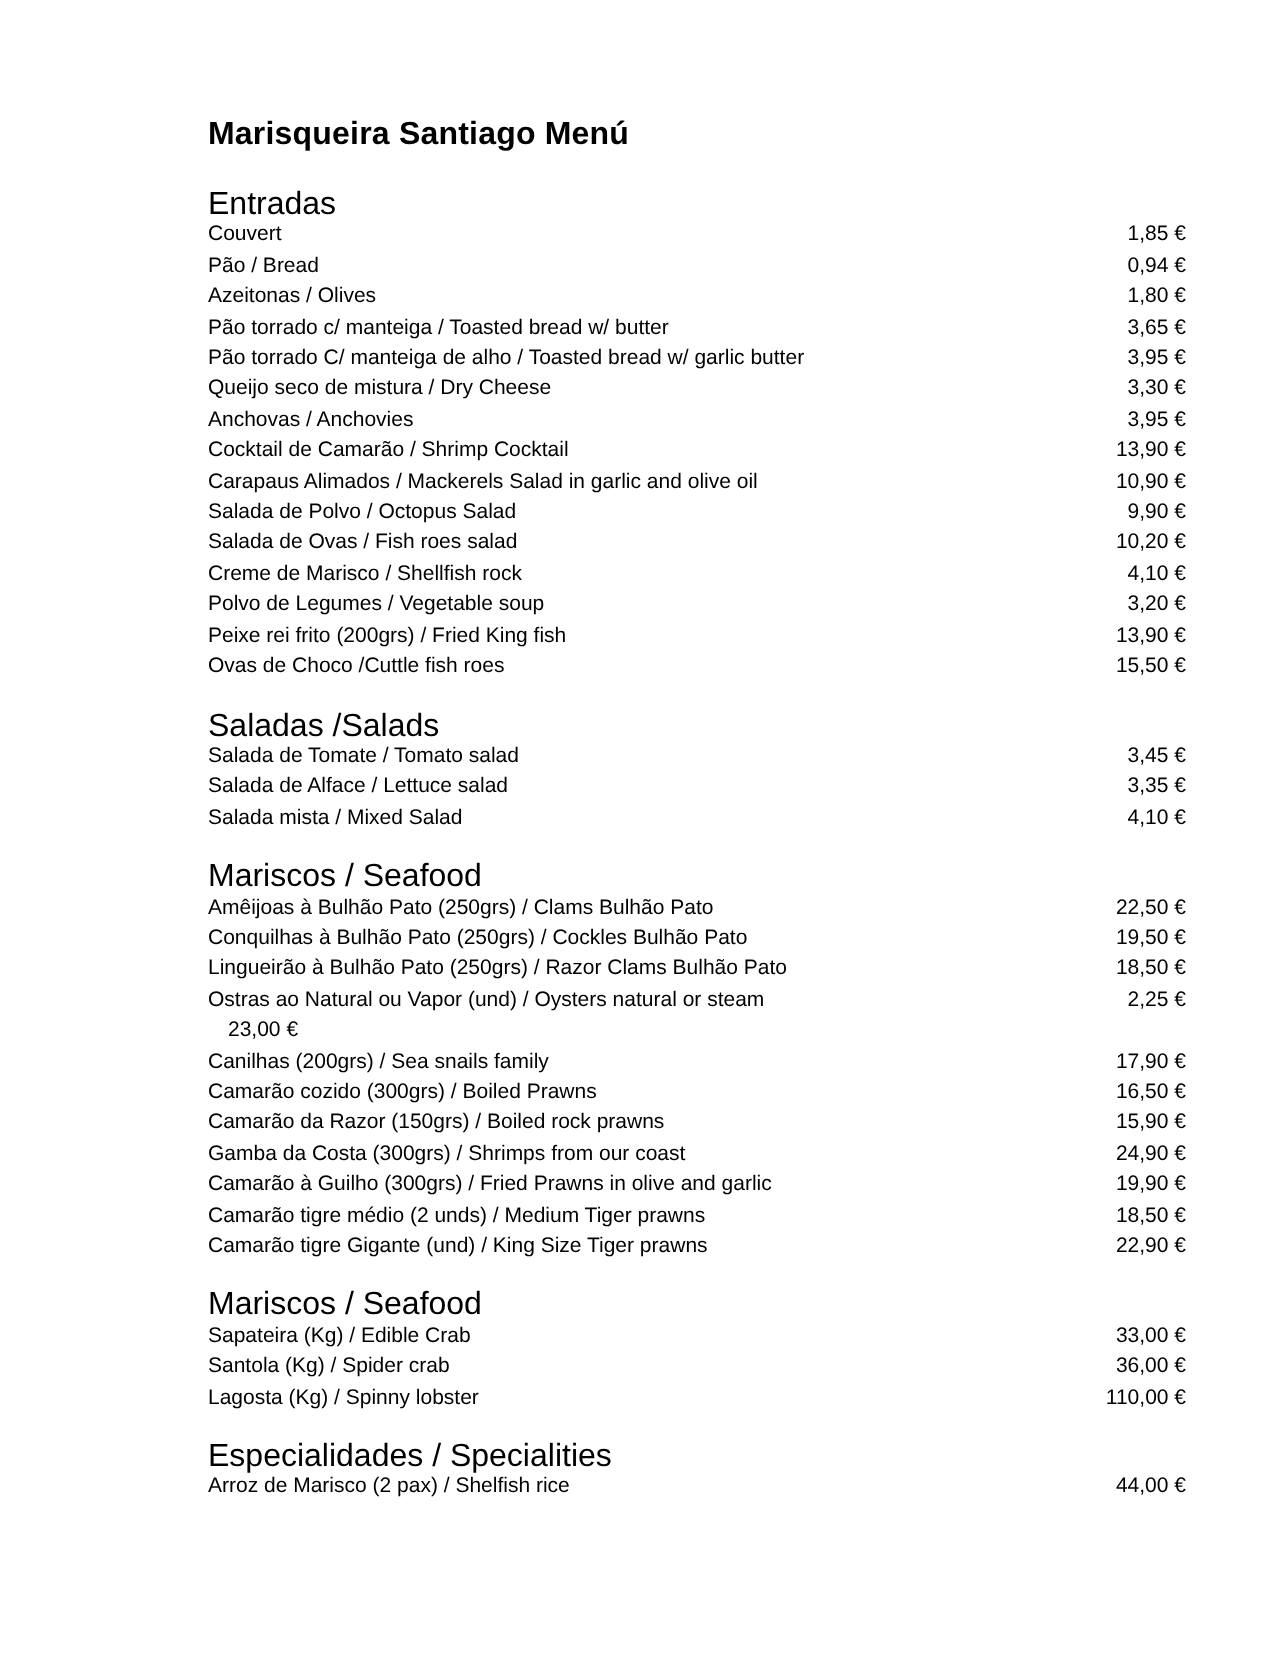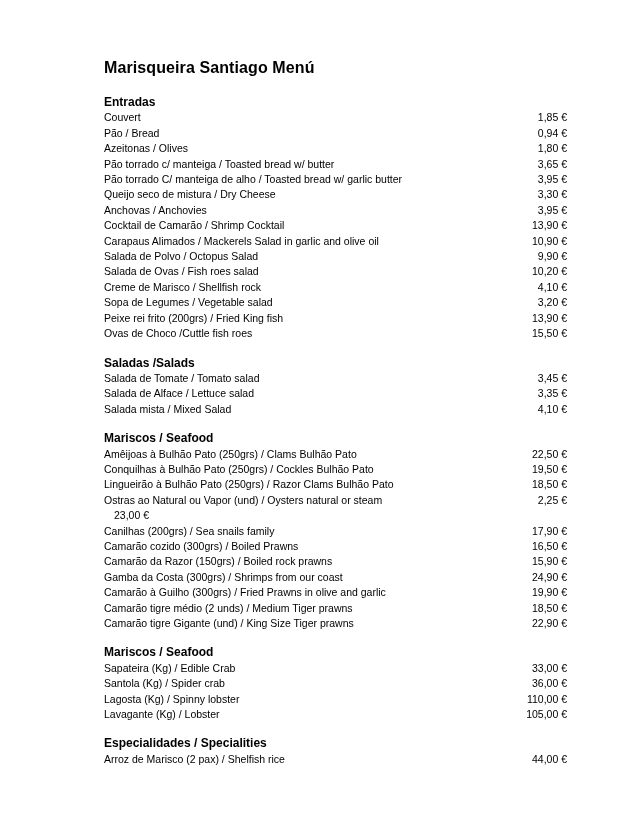--- a/index.html
+++ b/index.html
@@ -13,34 +13,34 @@
     height: 828px;
     font-family: "Liberation Sans", sans-serif;
     color: #000000;
     overflow: hidden;
   }
   .page {
     position: relative;
     width: 640px;
     height: 828px;
     background: #ffffff;
-    padding: 58px 73px 0 104px;
+    padding: 58px 47px 0 104px;
   }
   .title {
     font-size: 16px;
     font-weight: bold;
     line-height: 20px;
     margin: 0 0 17px 0;
     letter-spacing: 0.1px;
   }
   .sections { width: 100%; }
   .section { margin-bottom: 14px; }
   .section-heading {
-    font-size: 12px;
-    font-weight: bold;
+    font-size: 16px;
+    font-weight: normal;
     line-height: 15.4px;
     white-space: nowrap;
   }
   .menu-row {
     display: flex;
     justify-content: space-between;
     align-items: baseline;
     font-size: 10.5px;
     line-height: 15.4px;
   }
@@ -104,21 +104,21 @@
         </div>
         <div class="menu-row">
           <span class="item-name">Salada de Ovas / Fish roes salad</span>
           <span class="item-price">10,20 €</span>
         </div>
         <div class="menu-row">
           <span class="item-name">Creme de Marisco / Shellfish rock</span>
           <span class="item-price">4,10 €</span>
         </div>
         <div class="menu-row">
-          <span class="item-name">Sopa de Legumes / Vegetable salad</span>
+          <span class="item-name">Polvo de Legumes / Vegetable soup</span>
           <span class="item-price">3,20 €</span>
         </div>
         <div class="menu-row">
           <span class="item-name">Peixe rei frito (200grs) / Fried King fish</span>
           <span class="item-price">13,90 €</span>
         </div>
         <div class="menu-row">
           <span class="item-name">Ovas de Choco /Cuttle fish roes</span>
           <span class="item-price">15,50 €</span>
         </div>
@@ -194,24 +194,20 @@
           <span class="item-name">Sapateira (Kg) / Edible Crab</span>
           <span class="item-price">33,00 €</span>
         </div>
         <div class="menu-row">
           <span class="item-name">Santola (Kg) / Spider crab</span>
           <span class="item-price">36,00 €</span>
         </div>
         <div class="menu-row">
           <span class="item-name">Lagosta (Kg) / Spinny lobster</span>
           <span class="item-price">110,00 €</span>
-        </div>
-        <div class="menu-row">
-          <span class="item-name">Lavagante (Kg) / Lobster</span>
-          <span class="item-price">105,00 €</span>
         </div>
       </div>
       <div class="section">
         <div class="section-heading">Especialidades / Specialities</div>
         <div class="menu-row">
           <span class="item-name">Arroz de Marisco (2 pax) / Shelfish rice</span>
           <span class="item-price">44,00 €</span>
         </div>
       </div>
     </div>

